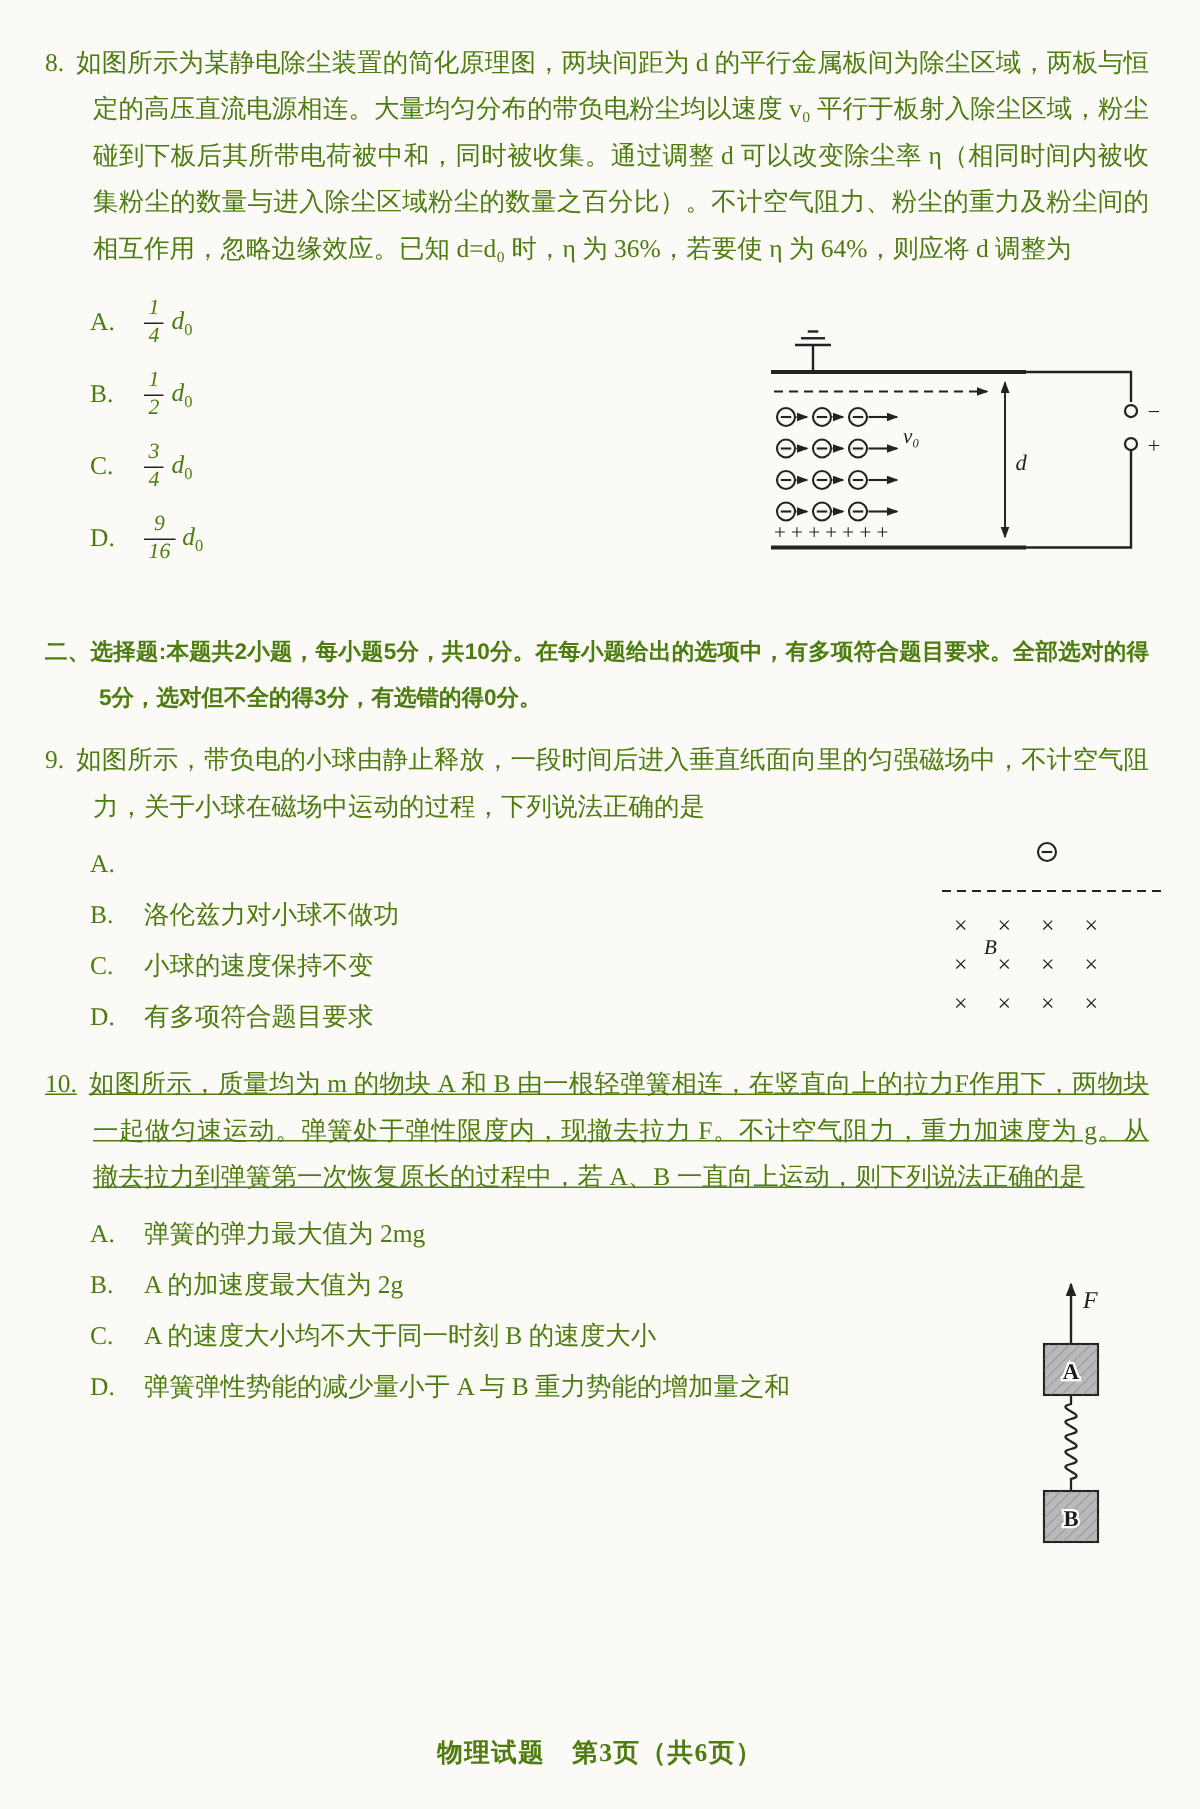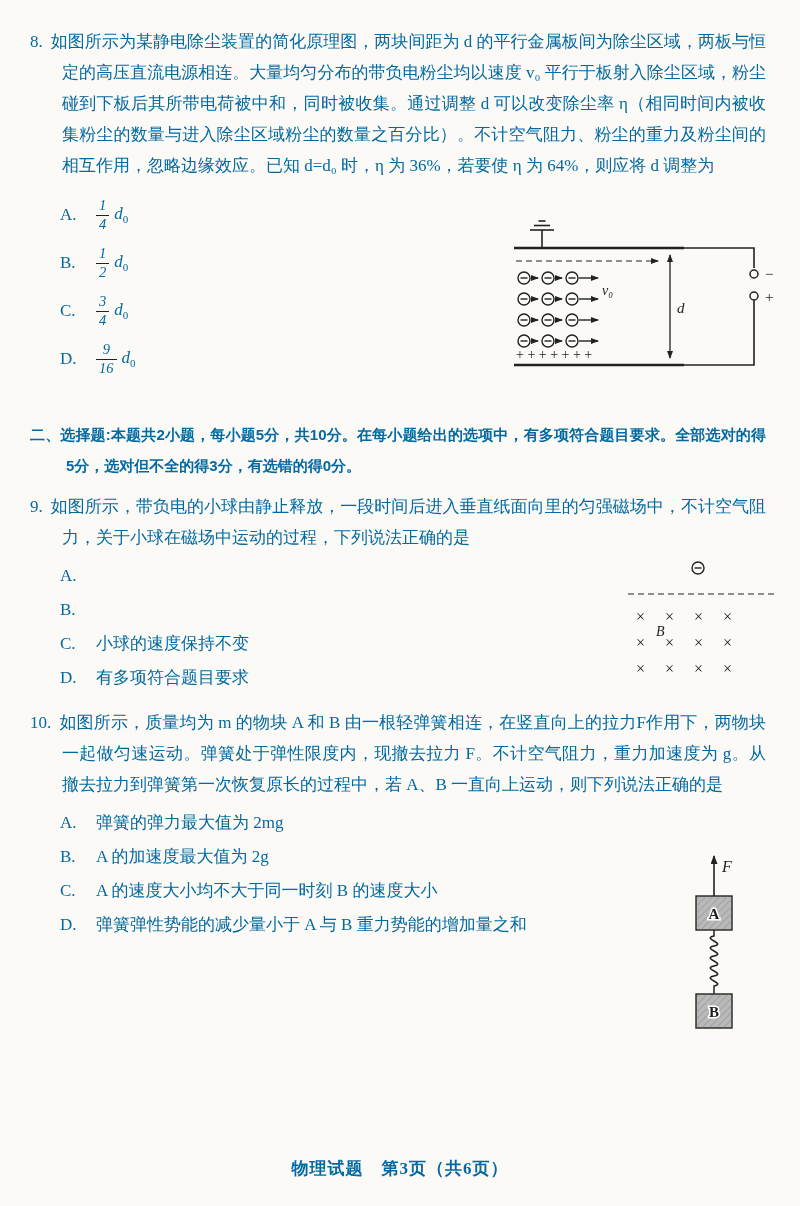--- a/index.html
+++ b/index.html
@@ -2,21 +2,21 @@
 <html><head>
 <meta charset="utf-8">
 <style>
   * { box-sizing: border-box; }
   html,body { margin:0; padding:0; background:#d9d9d9; }
   .page {
     position: relative;
     width: 800px; height: 1206px;
     margin: 0 auto;
     background: #fbfaf6;
-    color: #0369a1;
+    color: #4d7c0f;
     font-family: "Liberation Serif", "DejaVu Serif", serif;
     overflow: hidden;
   }
   .content { padding: 26px 34px 0 30px; }
 
   .para {
     font-size: 17px;
     line-height: 31px;
     padding-left: 32px;
     text-indent: -32px;
@@ -41,21 +41,21 @@
     font-family: "Liberation Sans", "DejaVu Sans", sans-serif;
     font-weight: 600;
     font-size: 15px;
     line-height: 31px;
     padding-left: 36px;
     text-indent: -36px;
     text-align: justify;
   }
 
   .q-block { margin-top: 10px; }
-  .q10-block { margin-top: 12px; }
+  .q10-block { margin-top: 12px; text-decoration: underline; }
   .options { margin: 6px 0 0 30px; }
   .opt-line { display: flex; font-size: 17px; line-height: 34px; }
 
   .fig { position: absolute; }
   .fig8  { top: 218px; right: 6px; }
   .fig9  { top: 556px; right: 22px; }
   .fig10 { top: 846px; right: 50px; }
   svg text { font-family: "Liberation Serif", "DejaVu Serif", serif; fill: #1d1d1d; }
   .xrow { font-size: 16px; letter-spacing: 8px; }
 
@@ -115,20 +115,21 @@
 
     <div class="para q-block">
       <span class="qno">9.</span><span>如图所示，带负电的小球由静止释放，一段时间后进入垂直纸面向里的匀强磁场中，不计空气阻力，关于小球在磁场中运动的过程，下列说法正确的是</span>
     </div>
     <div class="options">
       <div class="opt-line">
           <span class="opt-label">A.</span>
         </div>
       <div class="opt-line">
           <span class="opt-label">B.</span>
+          <span>洛伦兹力对小球不做功</span>
         </div>
       <div class="opt-line">
           <span class="opt-label">C.</span>
           <span>小球的速度保持不变</span>
         </div>
       <div class="opt-line">
           <span class="opt-label">D.</span>
           <span>有多项符合题目要求</span>
         </div>
     </div>

